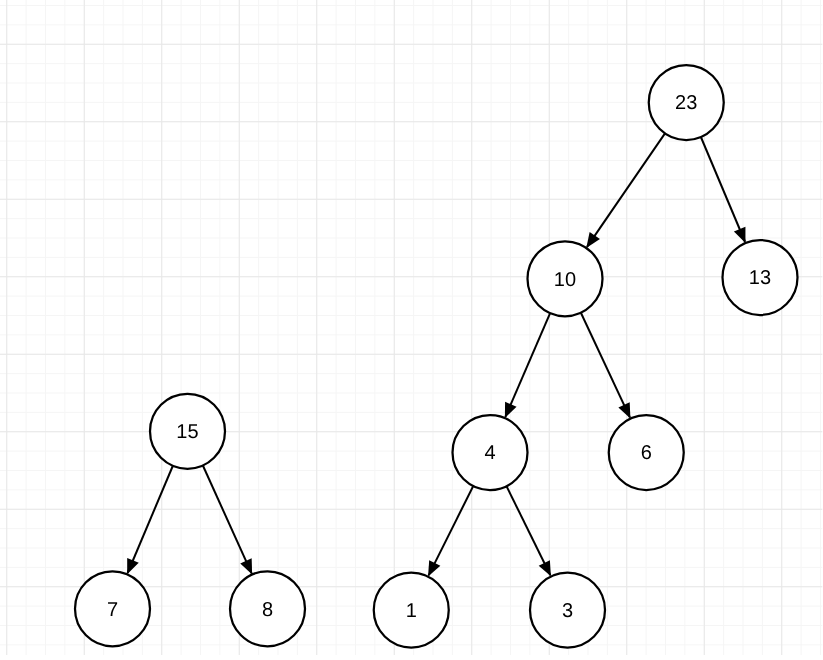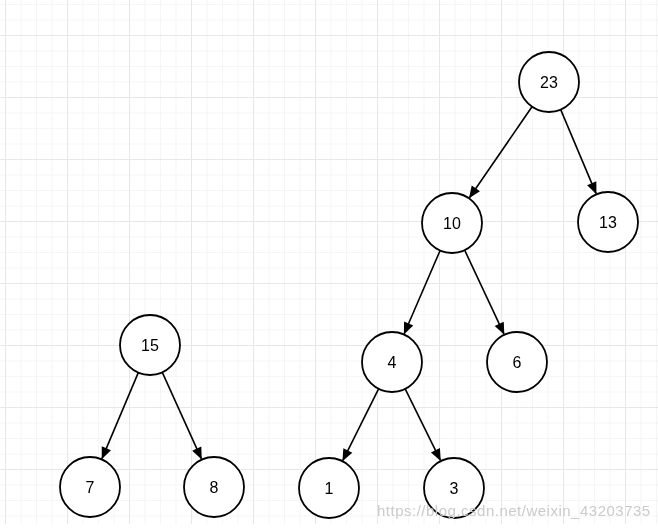--- a/index.html
+++ b/index.html
@@ -110,14 +110,13 @@
         <g>
           <circle cx="90" cy="487" r="30" class="node-circle"></circle>
           <text x="90" y="492.5" class="node-label">7</text>
         </g>
         <g>
           <circle cx="214" cy="487" r="30" class="node-circle"></circle>
           <text x="214" y="492.5" class="node-label">8</text>
         </g>
       </g>
   </svg>
-  <div class="watermark" style="color: rgb(203, 203, 203);">https://blog.csdn.net/weixin_43203735</div>
 </div>
 
 </body></html>

